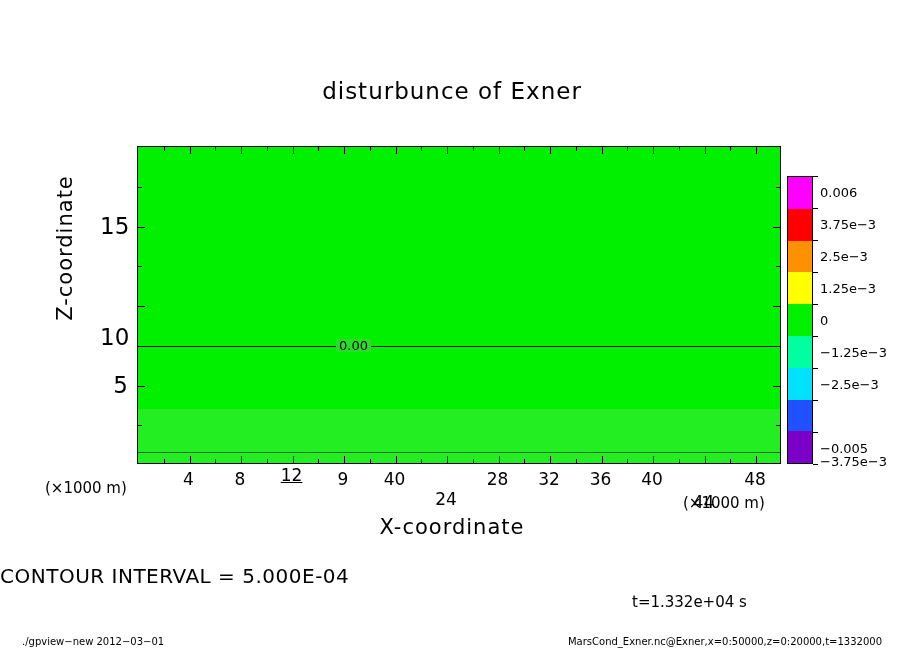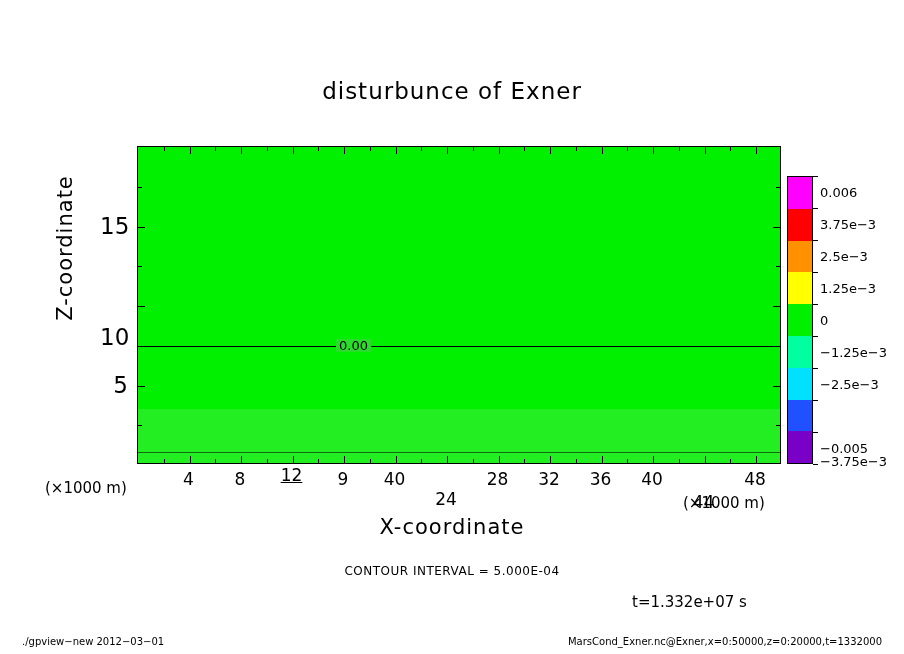--- a/index.html
+++ b/index.html
@@ -118,22 +118,22 @@
     position: absolute;
     left: 683px;
     top: 494px;
     font-size: 15px;
   }
   .contour-interval {
     position: absolute;
     left: 0;
     top: 564px;
     width: 904px;
-    text-align: center;
-    font-size: 12px;
+    text-align: left;
+    font-size: 20px;
     letter-spacing: 0.5px;
   }
   .time-label {
     position: absolute;
     left: 632px;
     top: 593px;
     font-size: 15px;
   }
   .footer-left {
     position: absolute;
@@ -274,21 +274,21 @@
 <div class="ylabel-val" style="left:100px; width:28px; top:305px;margin-top:32px;">10</div>
 <div class="ylabel-val" style="left:100px; width:28px; top:226px;">15</div>
 
 <div class="unit-left">(×1000 m)</div>
 <div class="unit-right">(×1000 m)</div>
 
 <div class="axis-title-x">X-coordinate</div>
 <div class="axis-title-y">Z-coordinate</div>
 
 <div class="contour-interval">CONTOUR INTERVAL = 5.000E-04</div>
-<div class="time-label">t=1.332e+07 s</div>
+<div class="time-label">t=1.332e+04 s</div>
 
 <div class="colorbar">
   <div class="cb-cell" style="height:31.8px; background:#ff00ff;"></div>
   <div class="cb-cell" style="height:31.8px; background:#ff0000;"></div>
   <div class="cb-cell" style="height:31.8px; background:#ff9000;"></div>
   <div class="cb-cell" style="height:31.8px; background:#ffff00;"></div>
   <div class="cb-cell" style="height:31.8px; background:#00f000;"></div>
   <div class="cb-cell" style="height:31.8px; background:#00ffa0;"></div>
   <div class="cb-cell" style="height:31.8px; background:#00e0ff;"></div>
   <div class="cb-cell" style="height:31.8px; background:#2050ff;"></div>

